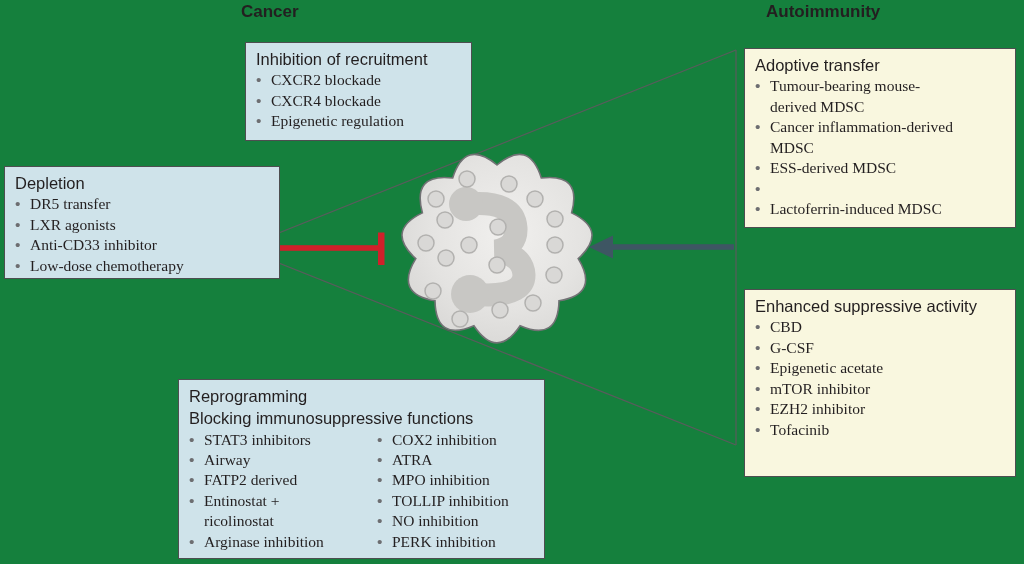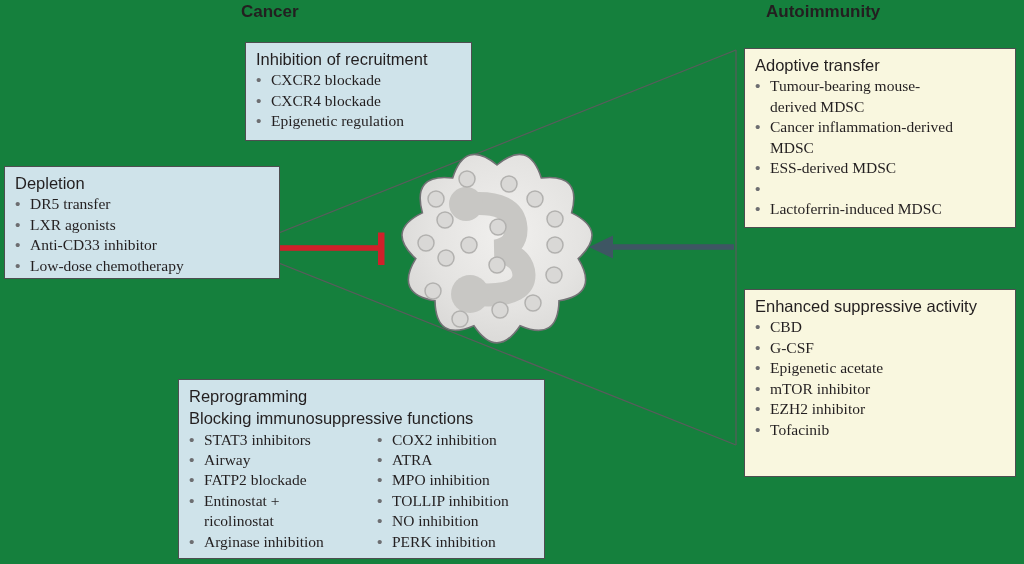--- a/index.html
+++ b/index.html
@@ -209,21 +209,21 @@
           <div class="bullet-row">
             <span class="bullet">•</span>
             <span class="bullet-text">STAT3 inhibitors</span>
           </div>
           <div class="bullet-row">
             <span class="bullet">•</span>
             <span class="bullet-text">Airway</span>
           </div>
           <div class="bullet-row">
             <span class="bullet">•</span>
-            <span class="bullet-text">FATP2 blockade</span>
+            <span class="bullet-text">FATP2 derived</span>
           </div>
           <div class="bullet-row">
             <span class="bullet">•</span>
             <span class="bullet-text">Entinostat +
 ricolinostat</span>
           </div>
           <div class="bullet-row">
             <span class="bullet">•</span>
             <span class="bullet-text">Arginase inhibition</span>
           </div>

